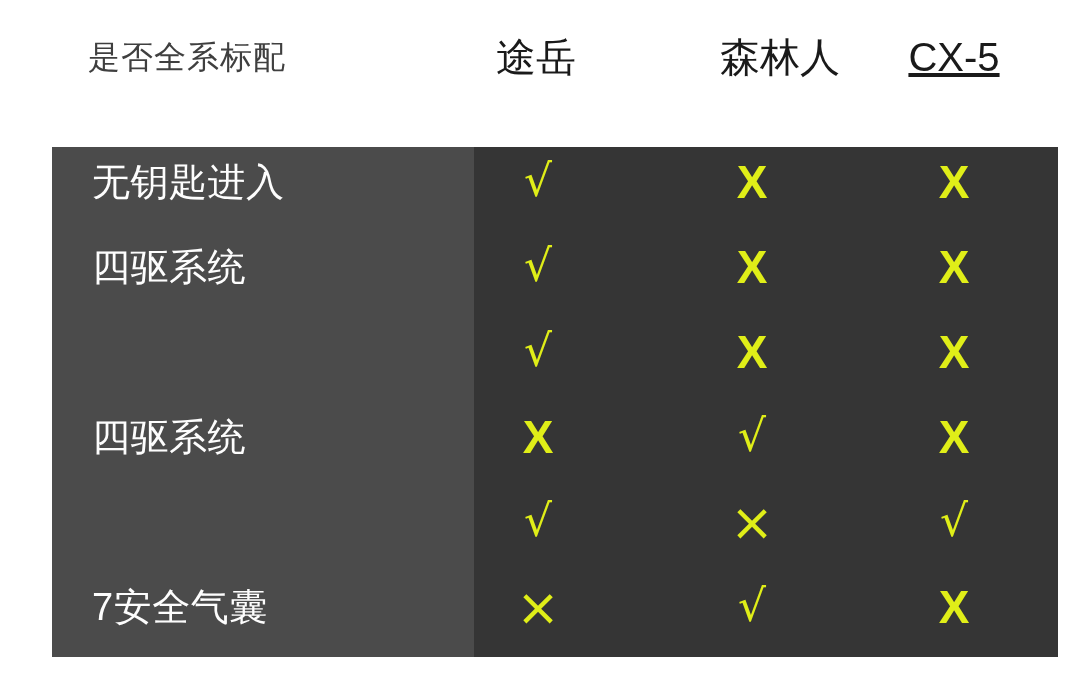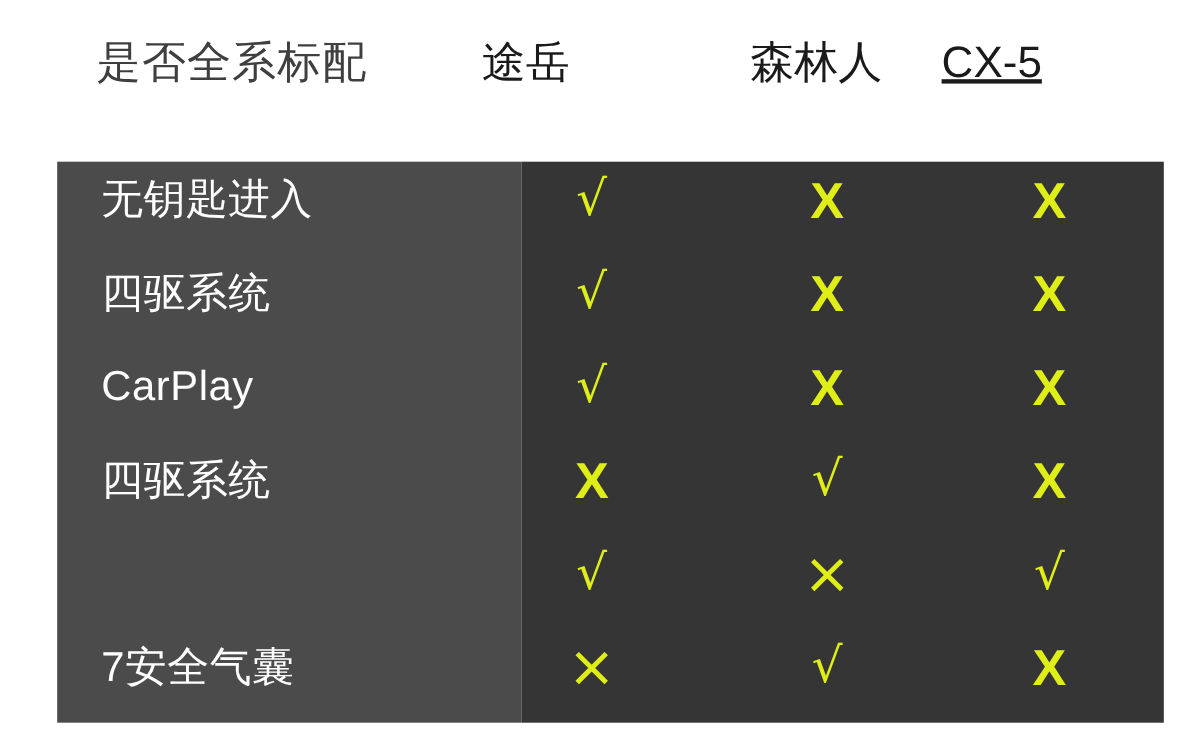--- a/index.html
+++ b/index.html
@@ -31,32 +31,33 @@
     width: 1080px;
     height: 70px;
   }
   .header-title {
     position: absolute;
     left: 88px;
     top: 0;
     width: 360px;
     height: 70px;
     line-height: 70px;
-    font-size: 40px;
+    font-size: 32px;
     color: #3f3f3f;
     letter-spacing: 1px;
     white-space: nowrap;
   }
   .header-cell {
     position: absolute;
     top: 0;
     height: 70px;
     line-height: 70px;
     font-size: 40px;
     color: #1a1a1a;
+    text-align: center;
     white-space: nowrap;
   }
   .hc-0 { left: 438px; width: 196px; }
   .hc-1 { left: 682px; width: 196px; }
   .hc-2 { left: 856px; width: 196px; text-decoration: underline; }
 
   
   .panel {
     position: absolute;
     left: 52px;
@@ -162,21 +163,20 @@
       </div>
 
       <div class="row" style="top:85px">
         <div class="row-label">四驱系统</div>
         <div class="cell cl-0"><span class="mark-check">√</span></div>
         <div class="cell cl-1"><span class="mark-ex">X</span></div>
         <div class="cell cl-2"><span class="mark-ex">X</span></div>
       </div>
 
       <div class="row" style="top:170px">
-        <div class="row-label">CarPlay</div>
         <div class="cell cl-0"><span class="mark-check">√</span></div>
         <div class="cell cl-1"><span class="mark-ex">X</span></div>
         <div class="cell cl-2"><span class="mark-ex">X</span></div>
       </div>
 
       <div class="row" style="top:255px">
         <div class="row-label">四驱系统</div>
         <div class="cell cl-0"><span class="mark-ex">X</span></div>
         <div class="cell cl-1"><span class="mark-check">√</span></div>
         <div class="cell cl-2"><span class="mark-ex">X</span></div>

